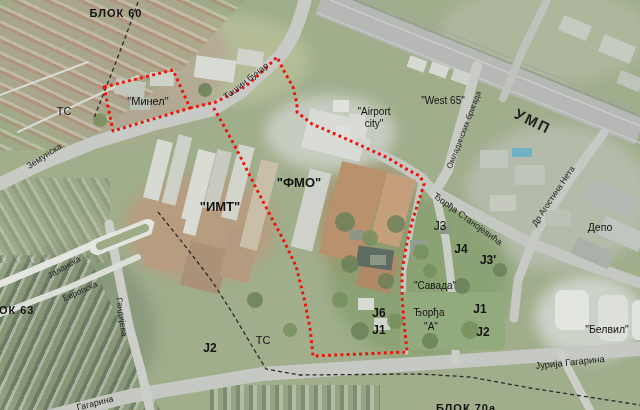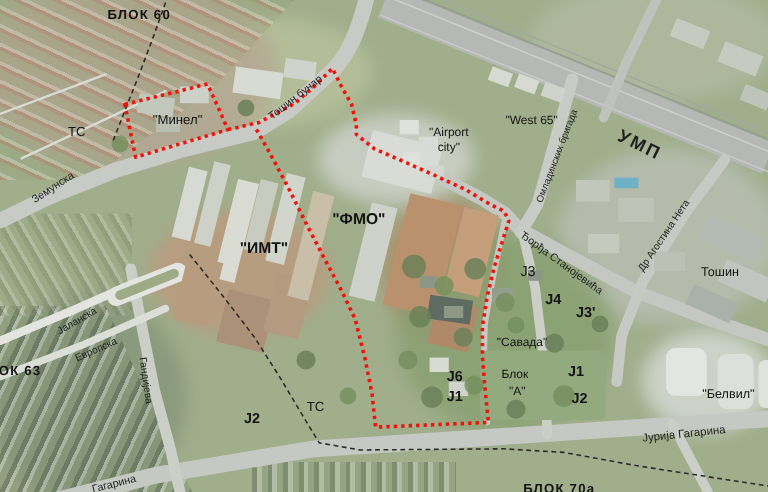--- a/index.html
+++ b/index.html
@@ -167,28 +167,28 @@
   <div class="al" style="left:299px;top:183px;font-size:13px;font-weight:bold;transform:translate(-50%,-50%);">"ФМО"</div>
   <div class="al" style="left:374px;top:117px;font-size:10px;transform:translate(-50%,-50%);">"Airport
 city"</div>
   <div class="al" style="left:443px;top:101px;font-size:10px;transform:translate(-50%,-50%);">"West 65"</div>
   <div class="al" style="left:8px;top:310px;font-size:11px;font-weight:bold;letter-spacing:1px;transform:translate(-50%,-50%);">БЛОК 63</div>
   <div class="al" style="left:210px;top:349px;font-size:12px;font-weight:bold;transform:translate(-50%,-50%);">J2</div>
   <div class="al" style="left:263px;top:340px;font-size:11px;transform:translate(-50%,-50%);">ТС</div>
   <div class="al" style="left:379px;top:314px;font-size:12px;font-weight:bold;transform:translate(-50%,-50%);">J6</div>
   <div class="al" style="left:379px;top:331px;font-size:12px;font-weight:bold;transform:translate(-50%,-50%);">J1</div>
   <div class="al" style="left:435px;top:286px;font-size:10px;transform:translate(-50%,-50%);">"Савада"</div>
-  <div class="al" style="left:429px;top:313px;font-size:10px;transform:translate(-50%,-50%);">Блок</div>
+  <div class="al" style="left:429px;top:313px;font-size:10px;transform:translate(-50%,-50%);">Ђорђа</div>
   <div class="al" style="left:431px;top:327px;font-size:10px;transform:translate(-50%,-50%);">"А"</div>
   <div class="al" style="left:480px;top:310px;font-size:12px;font-weight:bold;transform:translate(-50%,-50%);">J1</div>
   <div class="al" style="left:483px;top:333px;font-size:12px;font-weight:bold;transform:translate(-50%,-50%);">J2</div>
   <div class="al" style="left:440px;top:227px;font-size:12px;font-weight:normal;transform:translate(-50%,-50%);">J3</div>
   <div class="al" style="left:461px;top:250px;font-size:12px;font-weight:bold;transform:translate(-50%,-50%);">J4</div>
   <div class="al" style="left:488px;top:261px;font-size:12px;font-weight:bold;transform:translate(-50%,-50%);text-align:right;">J3'</div>
-  <div class="al" style="left:600px;top:227px;font-size:10.5px;transform:translate(-50%,-50%);">Тошин</div>
+  <div class="al" style="left:600px;top:227px;font-size:10.5px;transform:translate(-50%,-50%);">Депо</div>
   <div class="al" style="left:607px;top:329px;font-size:10.5px;transform:translate(-50%,-50%);">"Белвил"</div>
   <div class="al" style="left:466px;top:408px;font-size:11px;font-weight:bold;letter-spacing:1px;transform:translate(-50%,-50%);">БЛОК 70а</div>
 
   <div class="sl" style="left:44px;top:156px;font-size:9px;transform:translate(-50%,-50%) rotate(-33deg);">Земунска</div>
   <div class="sl" style="left:246px;top:81px;font-size:9px;transform:translate(-50%,-50%) rotate(-38deg);">Тошин бунар</div>
   <div class="sl" style="left:64px;top:267px;font-size:8.5px;transform:translate(-50%,-50%) rotate(-30deg);">Јаланска</div>
   <div class="sl" style="left:80px;top:291px;font-size:8.5px;transform:translate(-50%,-50%) rotate(-24deg);">Европска</div>
   <div class="sl" style="left:122px;top:317px;font-size:8.5px;transform:translate(-50%,-50%) rotate(82deg);">Гандијева</div>
   <div class="sl" style="left:95px;top:403px;font-size:9px;transform:translate(-50%,-50%) rotate(-14deg);">Гагарина</div>
   <div class="sl" style="left:570px;top:362px;font-size:9.5px;transform:translate(-50%,-50%) rotate(-6deg);">Јурија Гагарина</div>

